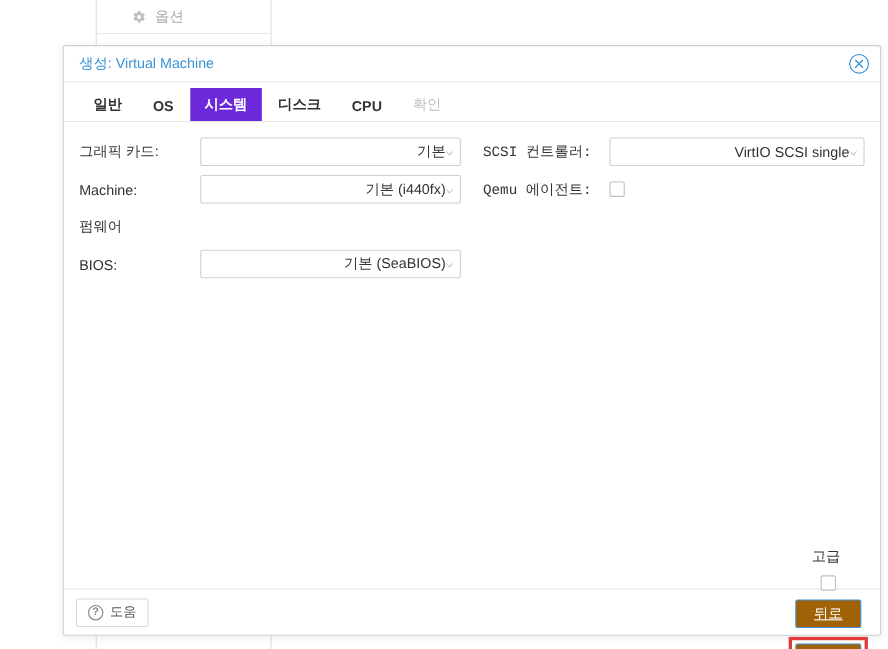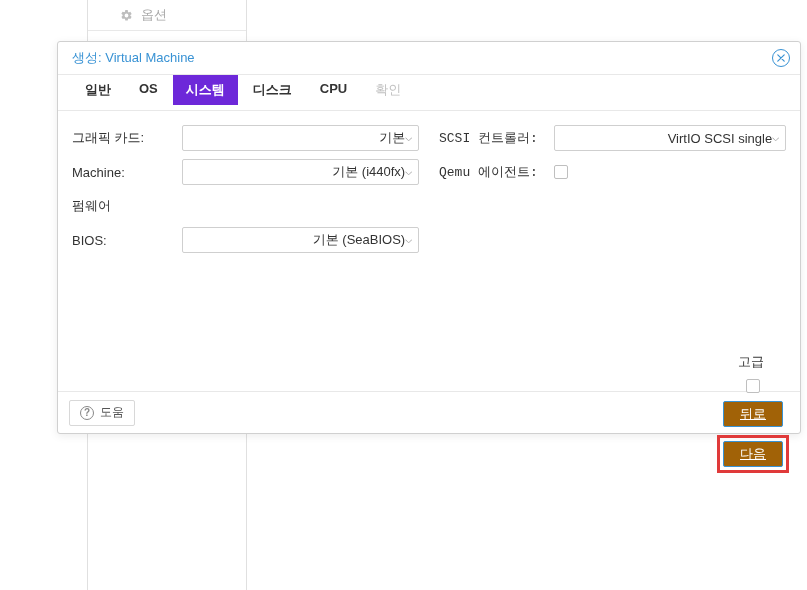--- a/index.html
+++ b/index.html
@@ -40,21 +40,21 @@
       height: 13px;
       margin-right: 8px;
       display: inline-block;
     }
     
     .dialog {
       position: absolute;
       left: 57px;
       top: 41px;
       width: 744px;
-      height: 393px;
+      height: 537px;
       background: #fff;
       border: 1px solid #d0d0d0;
       border-radius: 3px;
       box-shadow: 0 2px 8px rgba(0,0,0,0.08);
       display: flex;
       flex-direction: column;
     }
     .dialog-header {
       height: 33px;
       border-bottom: 1px solid #e8e8e8;
@@ -78,21 +78,21 @@
       color: #3892d4;
       cursor: pointer;
       font-size: 11px;
       line-height: 1;
     }
     
     .tabs {
       height: 36px;
       border-bottom: 1px solid #e8e8e8;
       display: flex;
-      align-items: flex-start;
+      align-items: flex-end;
       padding-left: 14px;
       gap: 2px;
     }
     .tab {
       padding: 6px 13px;
       font-size: 13px;
       color: #333;
       cursor: pointer;
       font-weight: bold;
     }

